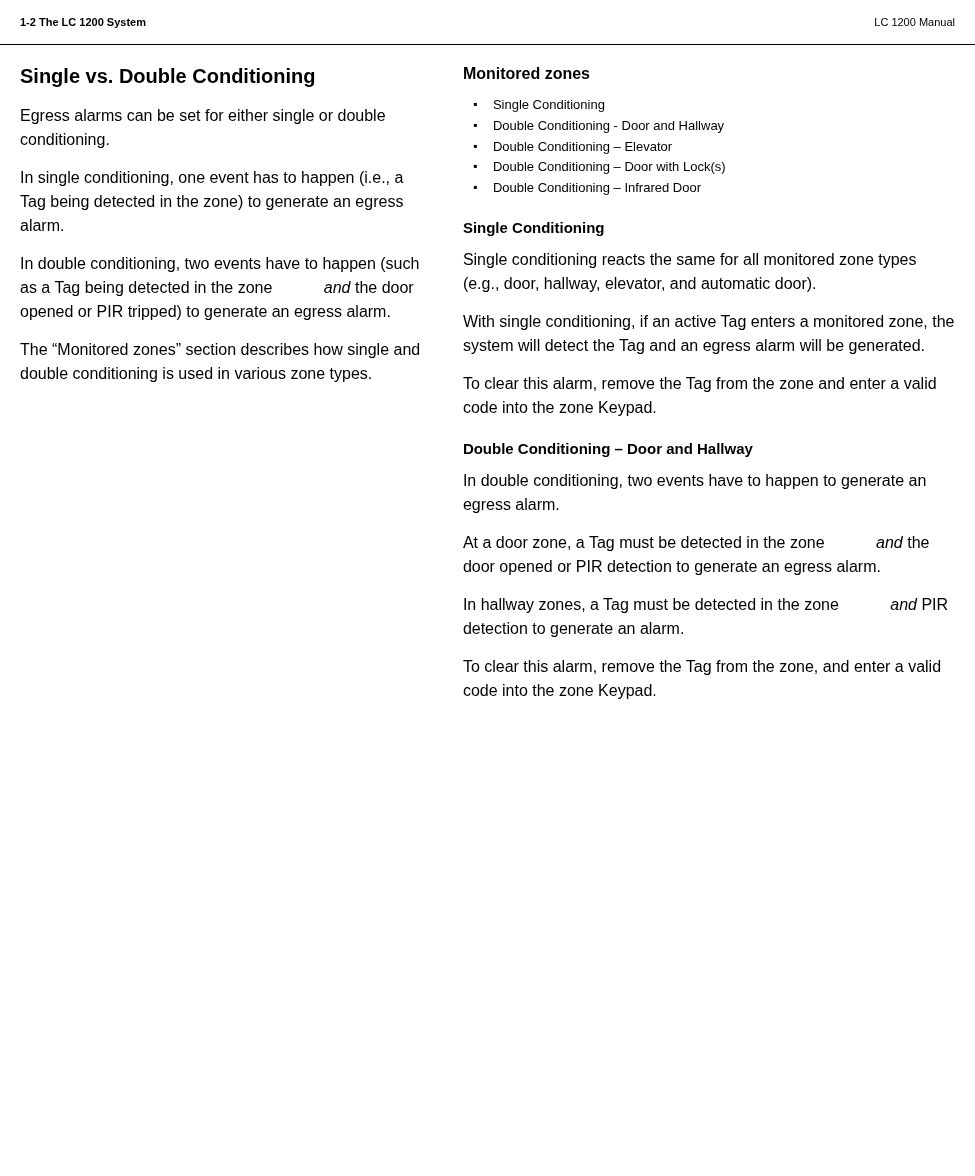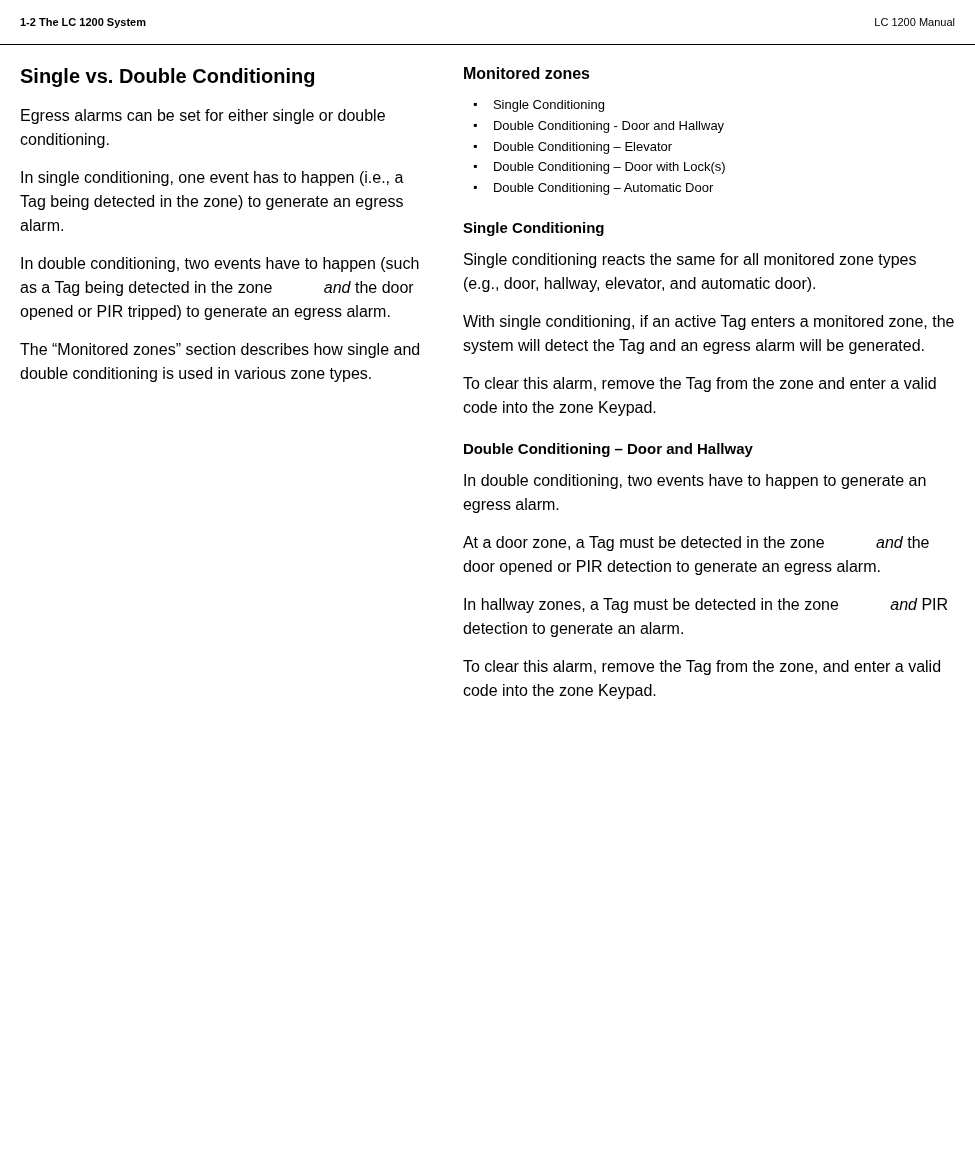--- a/index.html
+++ b/index.html
@@ -134,21 +134,21 @@
 
   <div class="right-column">
 
     <div class="section-title">Monitored zones</div>
 
     <ul>
       <li><span>Single Conditioning</span></li>
       <li><span>Double Conditioning  - Door and Hallway</span></li>
       <li><span>Double Conditioning – Elevator</span></li>
       <li><span>Double Conditioning – Door with Lock(s)</span></li>
-      <li><span>Double Conditioning – Automatic Door</span></li>
+      <li><span>Double Conditioning – Infrared Door</span></li>
     </ul>
 
     <h3>Single Conditioning</h3>
 
     <p>Single conditioning reacts the same for all monitored zone types (e.g., door, hallway, elevator, and automatic door).</p>
 
     <p>With single conditioning, if an active Tag enters a monitored zone, the system will detect the Tag and an egress alarm will be generated.</p>
 
     <p>To clear this alarm, remove the Tag from the zone and enter a valid code into the zone Keypad.</p>
 

